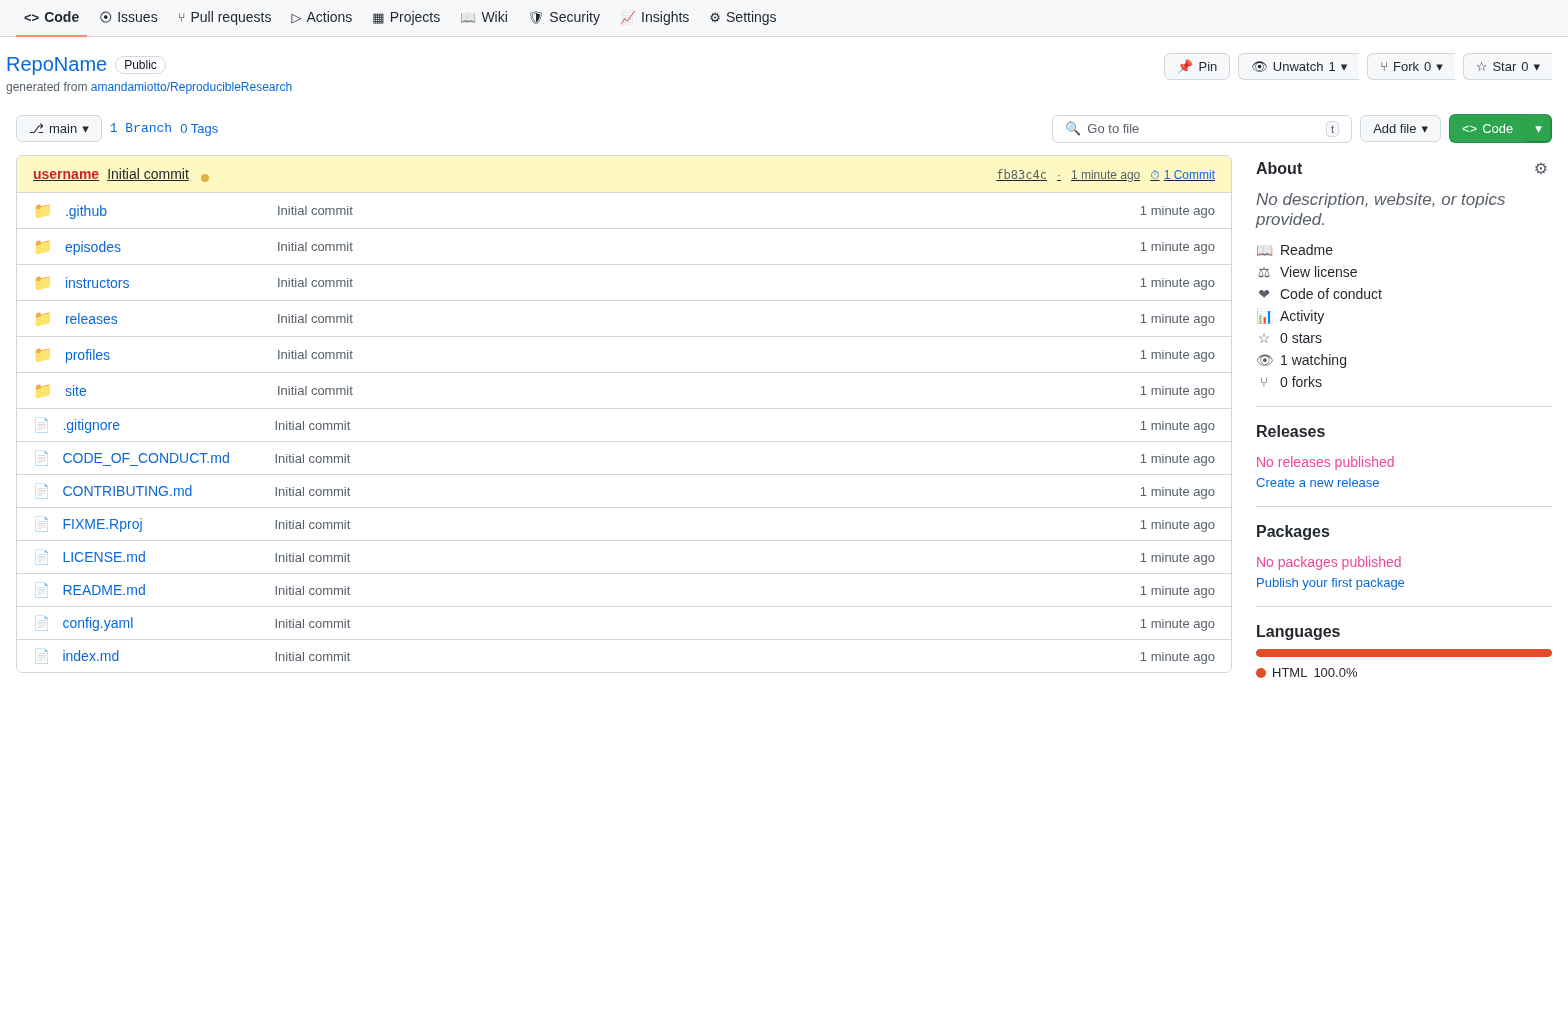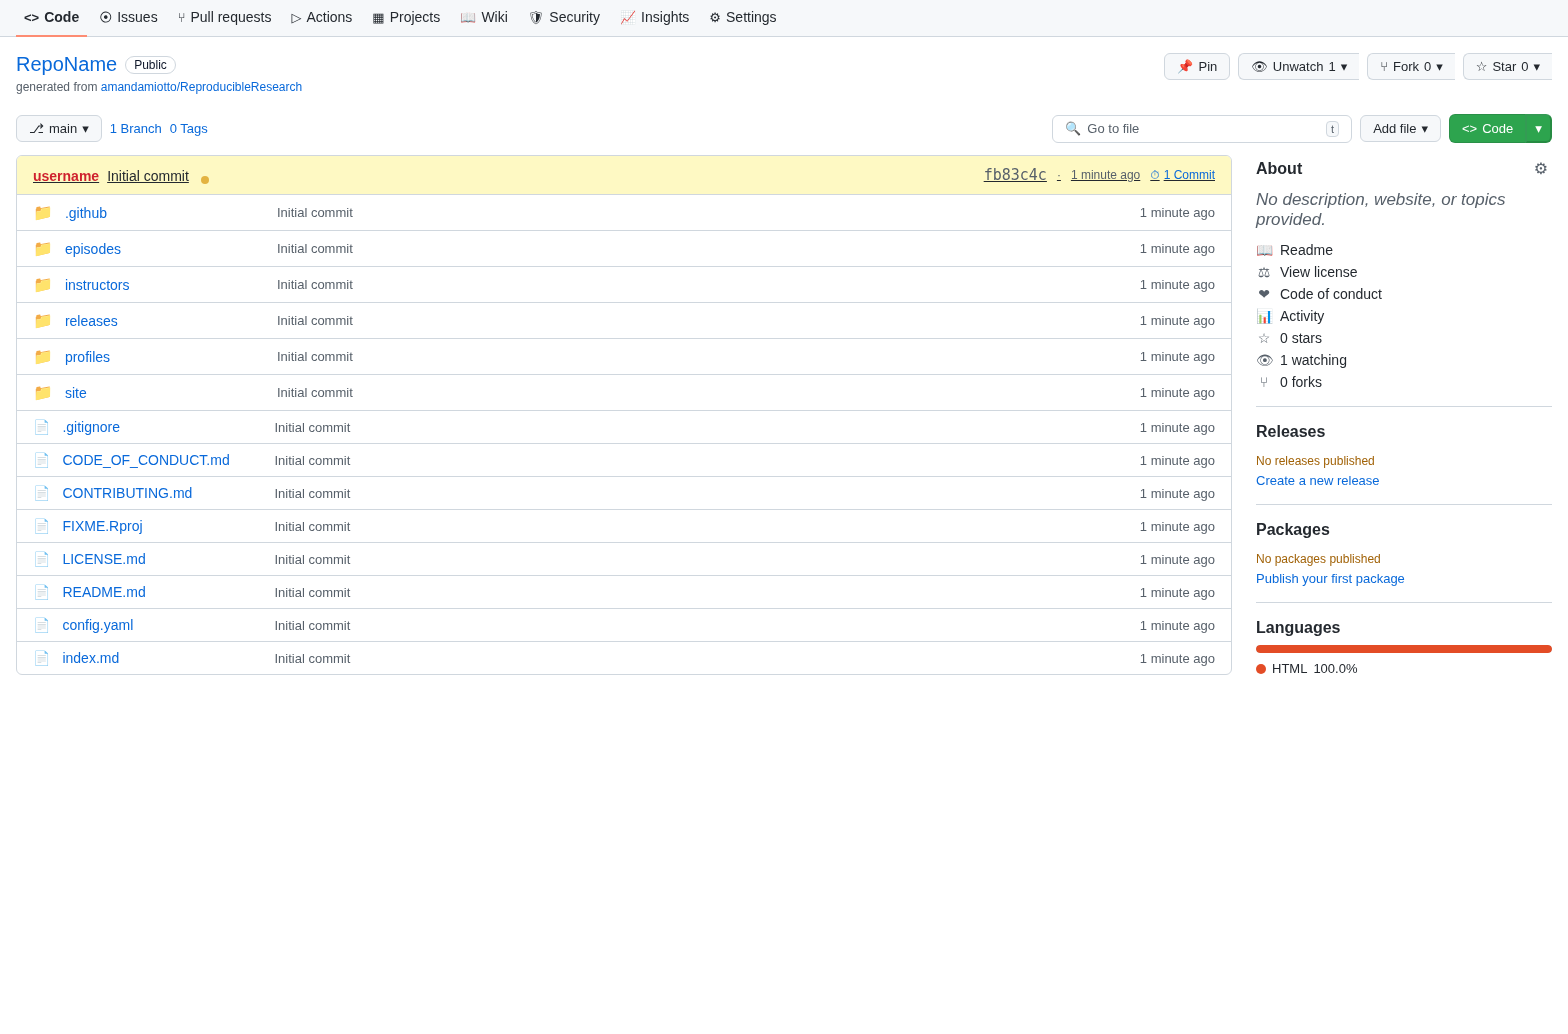--- a/index.html
+++ b/index.html
@@ -5,21 +5,21 @@
     * { box-sizing: border-box; margin: 0; padding: 0; }
     body { font-family: -apple-system, BlinkMacSystemFont, "Segoe UI", Helvetica, Arial, sans-serif; font-size: 14px; color: #24292f; background: #fff; }
 
     
     .top-nav { display: flex; align-items: center; padding: 0 16px; border-bottom: 1px solid #d0d7de; height: 37px; background: #f6f8fa; gap: 4px; }
     .top-nav-item { display: flex; align-items: center; gap: 5px; padding: 6px 8px; font-size: 14px; color: #24292f; cursor: pointer; border-bottom: 2px solid transparent; text-decoration: none; height: 37px; }
     .top-nav-item.active { border-bottom: 2px solid #fd8c73; color: #24292f; font-weight: 600; }
     .nav-icon { font-size: 13px; }
 
     
-    .repo-header { padding: 16px 16px 0 16px; display: flex; justify-content: space-between; align-items: flex-start; }
+    .repo-header { padding: 16px 16px 0 6px; display: flex; justify-content: space-between; align-items: flex-start; }
     .repo-title-area {}
     .repo-name-row { display: flex; align-items: center; gap: 8px; margin-bottom: 4px; }
     .repo-name { font-size: 20px; font-weight: 400; color: #0969da; cursor: pointer; }
     .public-badge { font-size: 12px; border: 1px solid #d0d7de; border-radius: 20px; padding: 1px 8px; color: #0f172a; }
     .repo-source { font-size: 12px; color: #57606a; margin-bottom: 8px; }
     .repo-source a { color: #0969da; text-decoration: none; }
     .repo-actions { display: flex; gap: 8px; align-items: center; }
 
     
     .btn { display: inline-flex; align-items: center; gap: 5px; padding: 5px 12px; font-size: 13px; border: 1px solid #d0d7de; border-radius: 6px; background: #f6f8fa; cursor: pointer; color: #24292f; white-space: nowrap; }
@@ -38,21 +38,21 @@
     .main-content { display: flex; gap: 24px; padding: 0 16px 16px; }
 
     
     .file-table { flex: 1; min-width: 0; }
     .file-table-border { border: 1px solid #d0d7de; border-radius: 6px; overflow: hidden; }
     .commit-bar { display: flex; align-items: flex-end; padding: 10px 16px; background: #fef9c3; border-bottom: 1px solid #d0d7de; gap: 8px; text-decoration: underline; }
     .commit-username { color: #cf222e; font-weight: 700; font-size: 14px; cursor: pointer; }
     .commit-msg { color: #24292f; font-size: 14px; }
     .commit-dot { width: 8px; height: 8px; border-radius: 50%; background: #e3b341; display: inline-block; margin-left: 4px; }
     .commit-right { margin-left: auto; display: flex; align-items: center; gap: 10px; color: #57606a; font-size: 12px; }
-    .commit-hash { color: #57606a; font-family: monospace; font-size: 15px; }
+    .commit-hash { color: #57606a; font-family: monospace; font-size: 12px; }
     .commit-link { color: #0969da; display: flex; align-items: center; gap: 4px; font-size: 12px; text-decoration: none; cursor: pointer; }
 
     .file-row { display: flex; align-items: center; padding: 8px 16px; border-bottom: 1px solid #d0d7de; gap: 12px; }
     .file-row:last-child { border-bottom: none; }
     .file-icon { color: #54aeff; font-size: 16px; flex-shrink: 0; }
     .file-icon-doc { color: #57606a; font-size: 14px; flex-shrink: 0; }
     .file-name { color: #0969da; flex: 0 0 200px; font-size: 14px; cursor: pointer; text-decoration: none; }
     .file-commit-msg { color: #57606a; flex: 1; font-size: 13px; }
     .file-time { color: #57606a; font-size: 13px; margin-left: auto; white-space: nowrap; }
 
@@ -62,21 +62,21 @@
     .about-title { font-size: 16px; font-weight: 600; }
     .gear-btn { background: none; border: none; cursor: pointer; color: #57606a; font-size: 16px; padding: 4px; }
     .about-desc { font-size: 17px; color: #57606a; font-style: italic; margin-bottom: 12px; }
     .about-links { display: flex; flex-direction: column; gap: 6px; margin-bottom: 16px; }
     .about-link { display: flex; align-items: center; gap: 8px; font-size: 14px; color: #24292f; cursor: pointer; text-decoration: none; }
     .about-link-icon { color: #57606a; font-size: 14px; width: 16px; text-align: center; }
 
     .sidebar-divider { border: none; border-top: 1px solid #d0d7de; margin: 16px 0; }
 
     .sidebar-section-title { font-size: 16px; font-weight: 600; margin-bottom: 8px; }
-    .sidebar-text { font-size: 12px; color: #a16207; margin-bottom: 4px; margin-top: 13px; }
+    .sidebar-text { font-size: 14px; color: #ec4899; margin-bottom: 4px; margin-top: 13px; }
     .sidebar-link { color: #0969da; font-size: 13px; text-decoration: none; cursor: pointer; }
 
     .lang-bar { height: 8px; background: #d0d7de; border-radius: 4px; overflow: hidden; margin-bottom: 8px; }
     .lang-bar-fill { height: 100%; background: #e34c26; width: 100%; border-radius: 4px; }
     .lang-entry { display: flex; align-items: center; gap: 6px; font-size: 13px; }
     .lang-dot { width: 10px; height: 10px; border-radius: 50%; background: #e34c26; flex-shrink: 0; }
 
     .branch-tags-row { display: flex; gap: 8px; align-items: center; }
   </style>
 </head>
@@ -167,21 +167,21 @@
   </div>
 </div>
 
 <div class="repo-toolbar">
   <button class="btn">
     <span>⎇</span>
     <span>main</span>
     <span>▾</span>
   </button>
   <div class="branch-tags-row">
-    <span style="display:flex;align-items:center;gap:4px;color:#0969da;cursor:pointer;font-size:13px;">1 Branch</span>
+    <span style="display:flex;align-items:center;gap:4px;color:#0969da;cursor:pointer;font-size:13px;font-family:Liberation Mono, monospace;">1 Branch</span>
     <span style="display:flex;align-items:center;gap:4px;color:#0969da;cursor:pointer;font-size:13px;">0 Tags</span>
   </div>
   <div class="toolbar-spacer"></div>
   <div class="search-file-input">
     <span>🔍</span>
     <span style="flex:1;">Go to file</span>
     <span class="kbd">t</span>
   </div>
   <button class="btn">
     <span>Add file</span>

